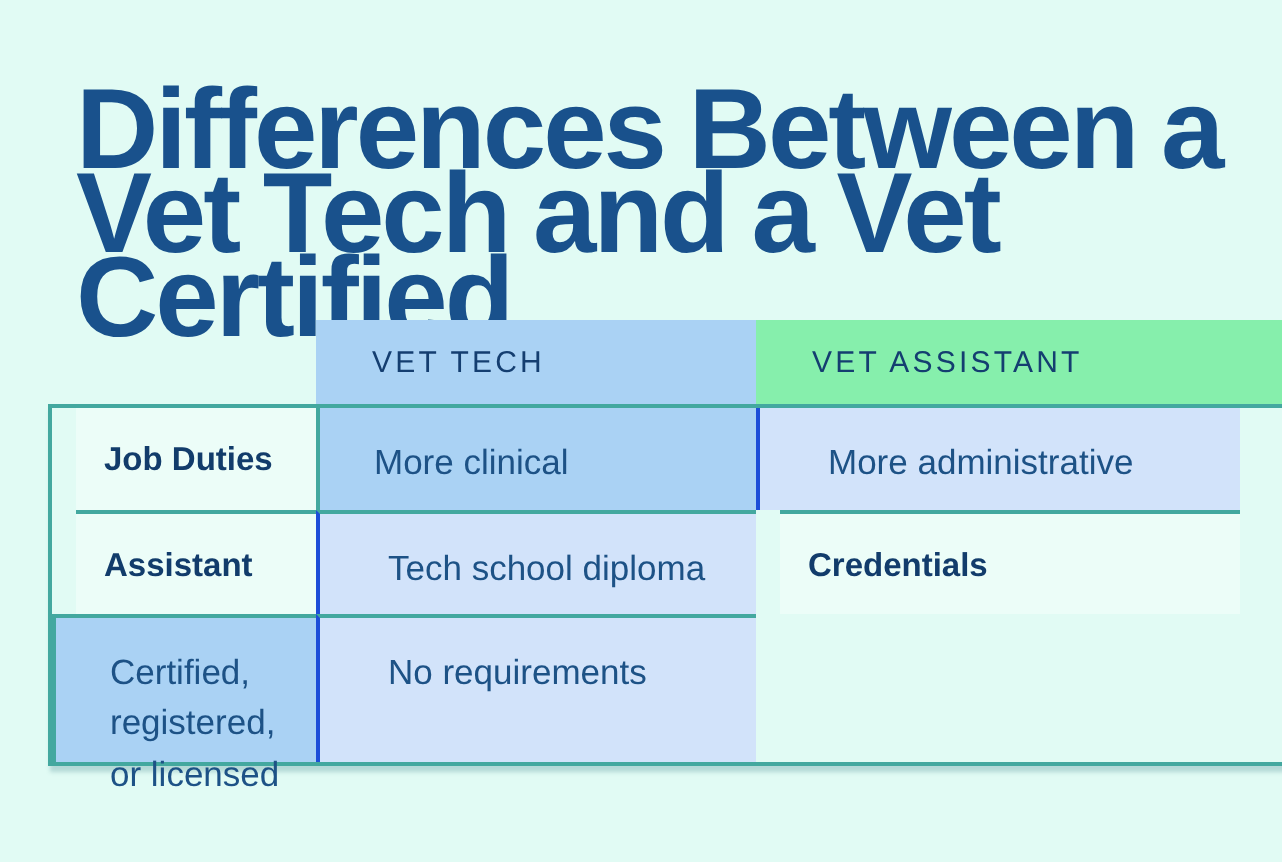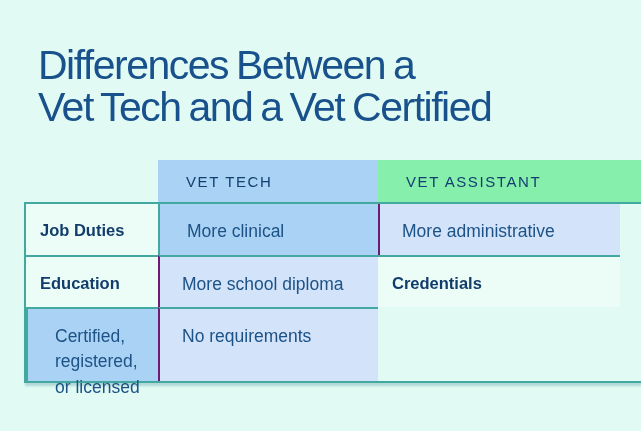--- a/index.html
+++ b/index.html
@@ -5,21 +5,21 @@
   html, body { margin:0; padding:0; }
   body {
     width:641px; height:431px;
     background:#e1fbf4;
     font-family:"Liberation Sans", sans-serif;
     position:relative;
     overflow:hidden;
   }
   .title {
     position:absolute; left:38px; top:44px;
-    font-weight:400; font-size:41px; line-height:42px;
+    font-weight:700; font-size:57px; line-height:42px;
     letter-spacing:-1.5px; word-spacing:-2px;
     color:#19518c;
   }
   .tbl { position:absolute; left:24px; top:160px; }
   .thead { display:flex; margin-left:134px; height:42px; }
   .th {
     display:flex; align-items:center;
     box-sizing:border-box; padding-left:28px;
     font-weight:400; font-size:15px; letter-spacing:1.6px;
     color:#143e70;
@@ -35,31 +35,31 @@
   }
   .cell {
     box-sizing:border-box;
     padding-top:15px;
     font-size:17.5px; line-height:1.45;
     color:#1d5286;
   }
   .c-label {
     background:#ecfdf8;
     font-weight:700; font-size:16.5px; color:#123c6b;
-    padding-left:14px; padding-right:6px;
+    padding-left:14px; padding-right:6px;margin-left:12px;
   }
   .c-tech {
     background:#aad2f4;
     border-left:2px solid #43a89f;
     padding-left:27px; padding-right:16px;
   }
   .c-assist {
     background:#d2e3fa;
-    border-left:2px solid #701a75;
-    padding-left:22px; padding-right:10px;
+    border-left:2px solid #1d4ed8;
+    padding-left:34px; padding-right:10px;
   }
   .r2, .r3 { border-top:2px solid #43a89f; }
 </style>
 </head>
 <body>
 
 <div class="title">
   <div>Differences Between a</div>
   <div>Vet Tech and a Vet Certified</div>
 </div>
@@ -67,20 +67,20 @@
 <div class="tbl">
   <div class="thead">
     <div class="th th-tech">VET TECH</div>
     <div class="th th-assist">VET ASSISTANT</div>
   </div>
   <div class="tbody">
     <div class="cell c-label r1">Job Duties</div>
     <div class="cell c-tech  r1">More clinical</div>
     <div class="cell c-assist r1">More administrative</div>
 
-    <div class="cell c-label r2">Education</div>
-    <div class="cell c-assist r2">More school diploma</div>
+    <div class="cell c-label r2">Assistant</div>
+    <div class="cell c-assist r2">Tech school diploma</div>
 
     <div class="cell c-label r3">Credentials</div>
     <div class="cell c-tech  r3">Certified, registered, or licensed</div>
     <div class="cell c-assist r3">No requirements</div>
   </div>
 </div>
 
 </body></html>

